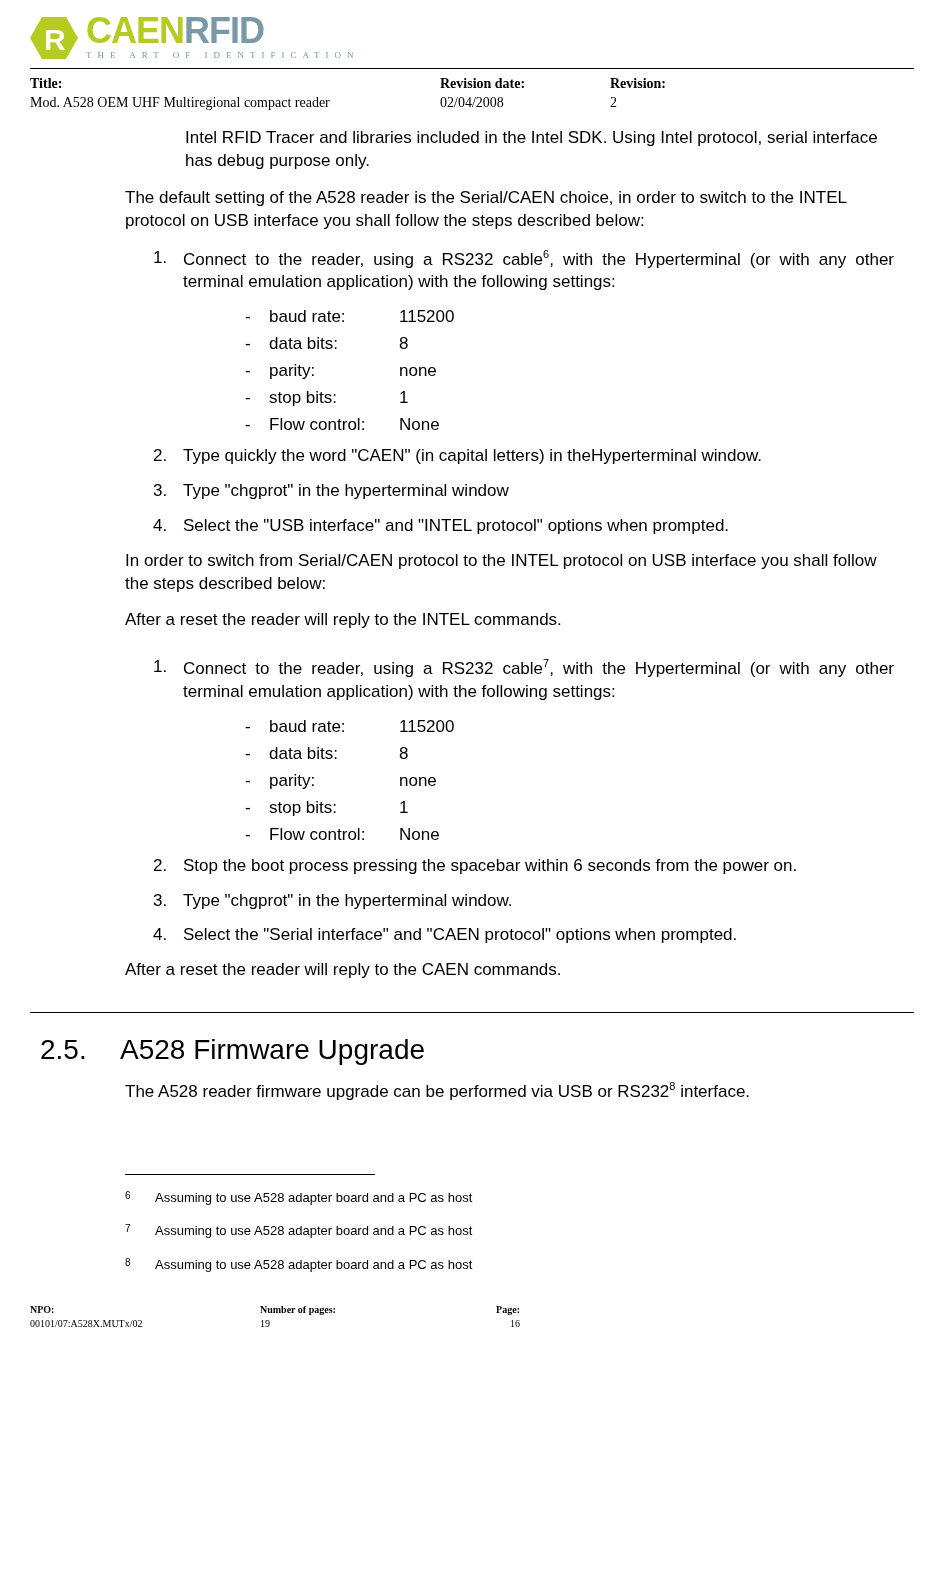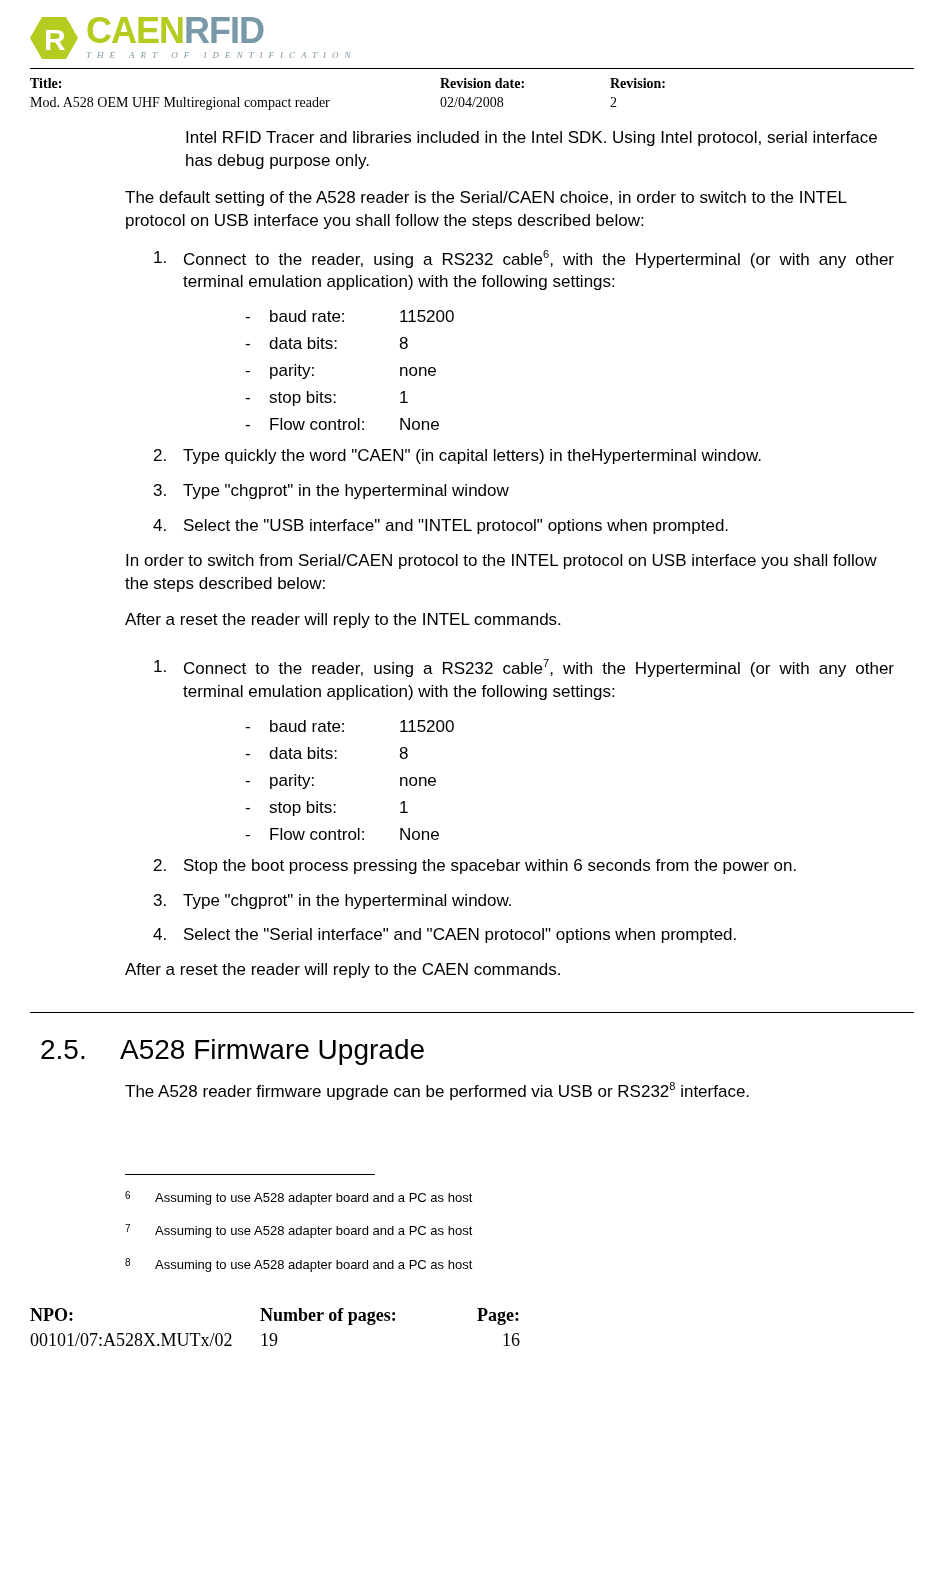--- a/index.html
+++ b/index.html
@@ -27,21 +27,21 @@
       left: 14px; top: 6px; font-family: Arial, sans-serif;
     }
     .logo-text { display: flex; flex-direction: column; }
     .logo-main {
       font-size: 36px; font-weight: 900; letter-spacing: -1px;
       color: #b5cb1f; line-height: 0.9; font-family: Arial, sans-serif;
     }
     .logo-main .brand-accent { color: #7a99a8; }
     .logo-tag {
       font-size: 9px; letter-spacing: 6px; color: #7a99a8;
-      font-family: Georgia, serif; margin-top: 2px; font-style: italic;
+      font-family: Georgia, serif; margin-top: 2px;
     }
     .rule { border: 0; border-top: 1px solid #000; margin: 4px 0 6px 0; }
     .meta-row { display: flex; font-size: 14px; margin-bottom: 14px; font-family: "Times New Roman", Times, serif; }
     .meta-col-1 { width: 190px; }
     .meta-col-2 { width: 410px; }
     .meta-col-3 { width: 170px; }
     .meta-col-4 { width: 110px; }
     .meta-label { font-weight: bold; }
     .body-indent-1 { margin-left: 155px; margin-right: 20px; }
     .body-indent-2 { margin-left: 95px; margin-right: 20px; }
@@ -58,21 +58,21 @@
     .sup { font-size: 11px; vertical-align: super; }
     .section-rule { border: 0; border-top: 1.6px solid #000; margin: 30px 0 18px 0; }
     .section-head { display: flex; font-size: 28px; font-weight: normal; margin-bottom: 10px; }
     .section-head .snum { width: 80px; margin-left: 10px; }
     .footnote-rule {
       border: 0; border-top: 1px solid #000; width: 250px; margin: 70px 0 14px 95px;
     }
     .footnotes { margin-left: 95px; font-size: 13px; }
     .footnotes .fn { display: flex; margin-bottom: 16px; }
     .footnotes .fnum { width: 30px; font-size: 10px; }
-    .footer-row { display: flex; font-size: 18px; margin-top: 30px; font-family: "Times New Roman", Times, serif; }
+    .footer-row { display: flex; font-size: 10px; margin-top: 30px; font-family: "Times New Roman", Times, serif; }
     .footer-col-1 { width: 230px; }
     .footer-col-2 { width: 380px; }
     .footer-col-3 { width: 180px; }
     .footer-col-4 { width: 80px; text-align: right; }
   </style>
 </head>
 <body>
 
 <div class="logo-row">
   <div class="logo-mark">

